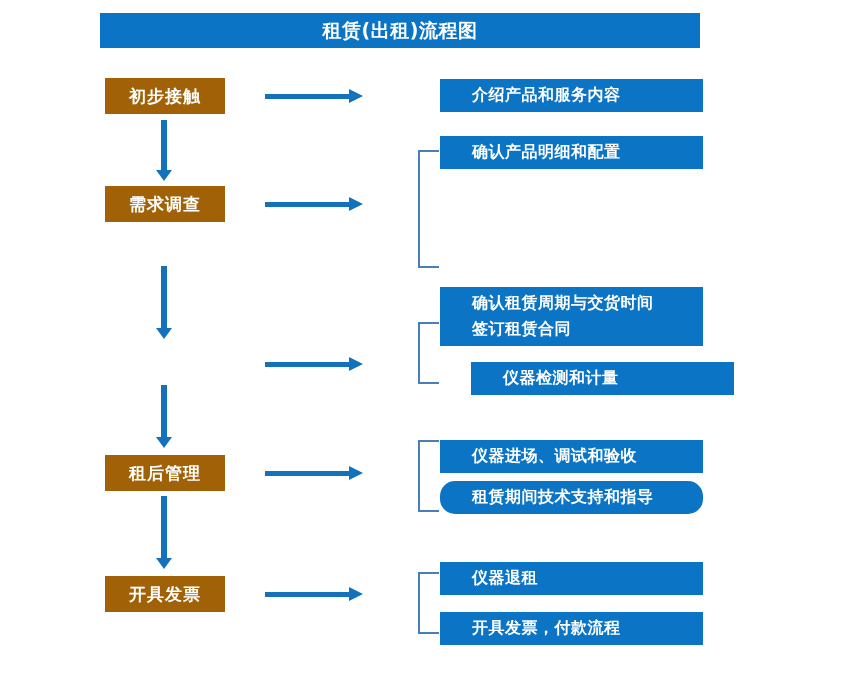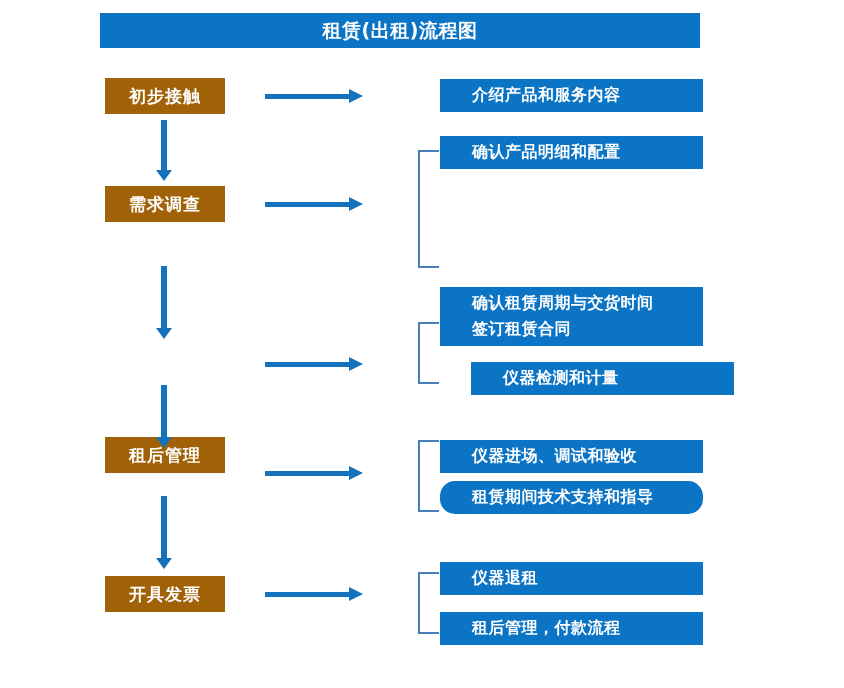--- a/index.html
+++ b/index.html
@@ -134,21 +134,21 @@
 
 <div id="canvas">
 
   <div class="title-bar">租赁(出租)流程图</div>
 
   <div class="stage-box" style="top:78px;">初步接触</div>
 
   <div class="stage-box" style="top:186px;">需求调查</div>
 
 
-  <div class="stage-box" style="top:437px;">租后管理</div>
+  <div class="stage-box" style="top:455px;">租后管理</div>
 
   <div class="stage-box" style="top:576px;">开具发票</div>
 
   <div class="v-arrow" style="top:120px; height:62px;">
     <div class="shaft" style="height:50px;"></div>
     <div class="head" style="top:50px;"></div>
   </div>
 
   <div class="v-arrow" style="top:266px; height:74px;">
     <div class="shaft" style="height:62px;"></div>
@@ -201,15 +201,15 @@
   <div class="detail-box" style="top:313px;">签订租赁合同</div>
 
   <div class="detail-box" style="top:362px;margin-left:31px;">仪器检测和计量</div>
 
   <div class="detail-box" style="top:424px;margin-top:16px;">仪器进场、调试和验收</div>
 
   <div class="detail-box" style="top:481px;border-radius:15px;">租赁期间技术支持和指导</div>
 
   <div class="detail-box" style="top:562px;">仪器退租</div>
 
-  <div class="detail-box" style="top:612px;">租后管理，付款流程</div>
+  <div class="detail-box" style="top:612px;">开具发票，付款流程</div>
 
 </div>
 
 </body></html>

